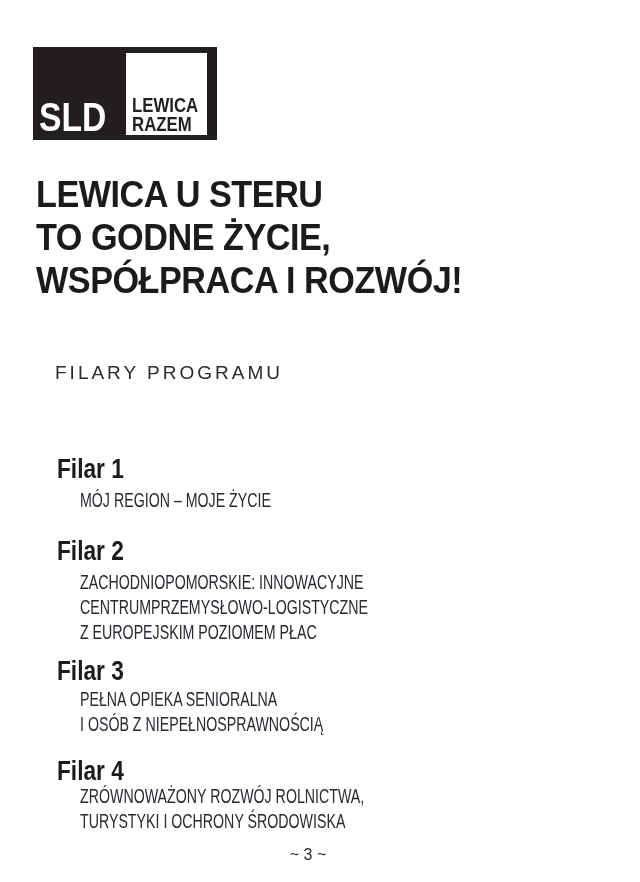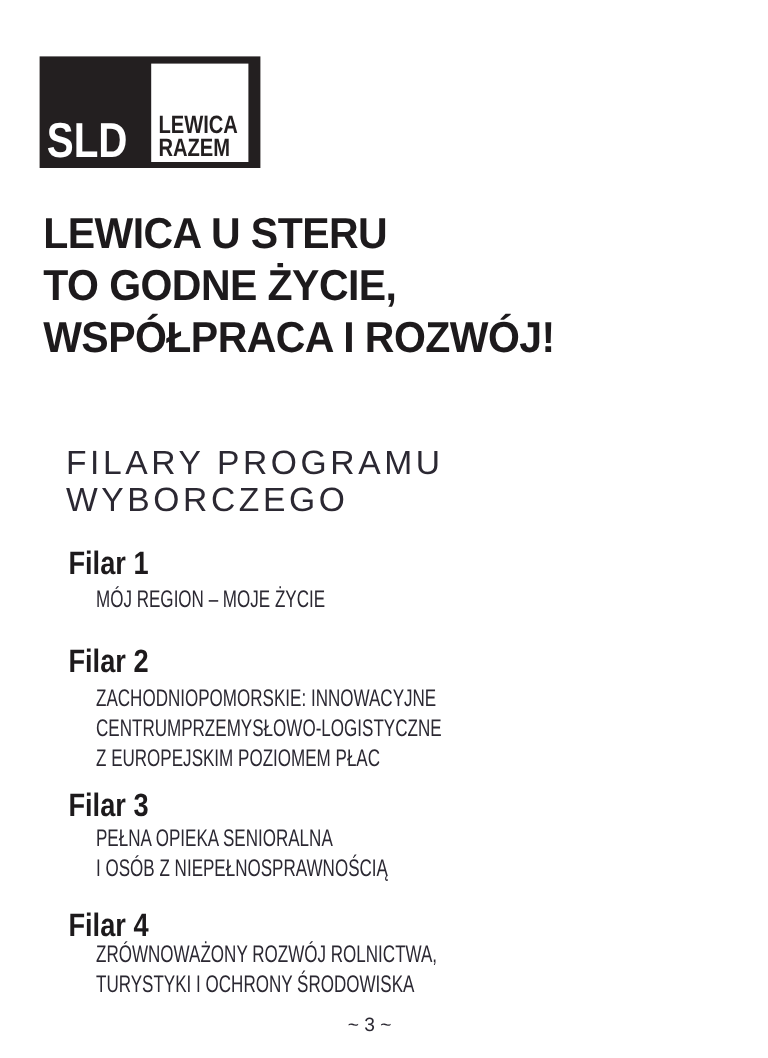--- a/index.html
+++ b/index.html
@@ -15,22 +15,22 @@
   .logo-words{position:absolute;left:6px;bottom:2px;color:#231f20;font-weight:bold;
               font-size:21px;line-height:19px;transform:scaleX(0.8);transform-origin:left bottom;
               white-space:nowrap;}
 
   
   .heading{position:absolute;left:36px;top:173px;color:#1d1a1c;font-weight:bold;
            font-size:36px;line-height:43px;letter-spacing:-0.5px;white-space:nowrap;
            transform:scaleX(0.95);transform-origin:left top;}
 
   
-  .section-title{position:absolute;left:55px;top:370px;color:#2b2832;font-weight:400;
-                 font-size:28px;line-height:31px;letter-spacing:3px;white-space:nowrap;}
+  .section-title{position:absolute;left:55px;top:357px;color:#2b2832;font-weight:400;
+                 font-size:19px;line-height:31px;letter-spacing:3px;white-space:nowrap;}
 
   
   .pillar-title{position:absolute;left:57px;color:#1d1a1c;font-weight:bold;font-size:27px;
                 line-height:26px;white-space:nowrap;transform:scaleX(0.84);transform-origin:left top;}
   .pillar-text{position:absolute;left:80px;color:#2b2832;font-size:20px;line-height:25px;
                white-space:nowrap;transform:scaleX(0.71);transform-origin:left top;}
   .t1{top:456px;} .x1{top:488px;}
   .t2{top:538px;} .x2{top:570px;}
   .t3{top:658px;} .x3{top:687px;}
   .t4{top:758px;} .x4{top:784px;}
@@ -55,21 +55,20 @@
   </div>
 
   <div class="heading">
     <div>LEWICA U STERU</div>
     <div>TO GODNE ŻYCIE,</div>
     <div>WSPÓŁPRACA I ROZWÓJ!</div>
   </div>
 
   <div class="section-title">
     <div>FILARY PROGRAMU</div>
-    <div>WYBORCZEGO</div>
   </div>
 
   <div class="pillar-title t1">Filar 1</div>
   <div class="pillar-text x1">
     <div>MÓJ REGION – MOJE ŻYCIE</div>
   </div>
 
   <div class="pillar-title t2">Filar 2</div>
   <div class="pillar-text x2">
     <div>ZACHODNIOPOMORSKIE: INNOWACYJNE</div>

